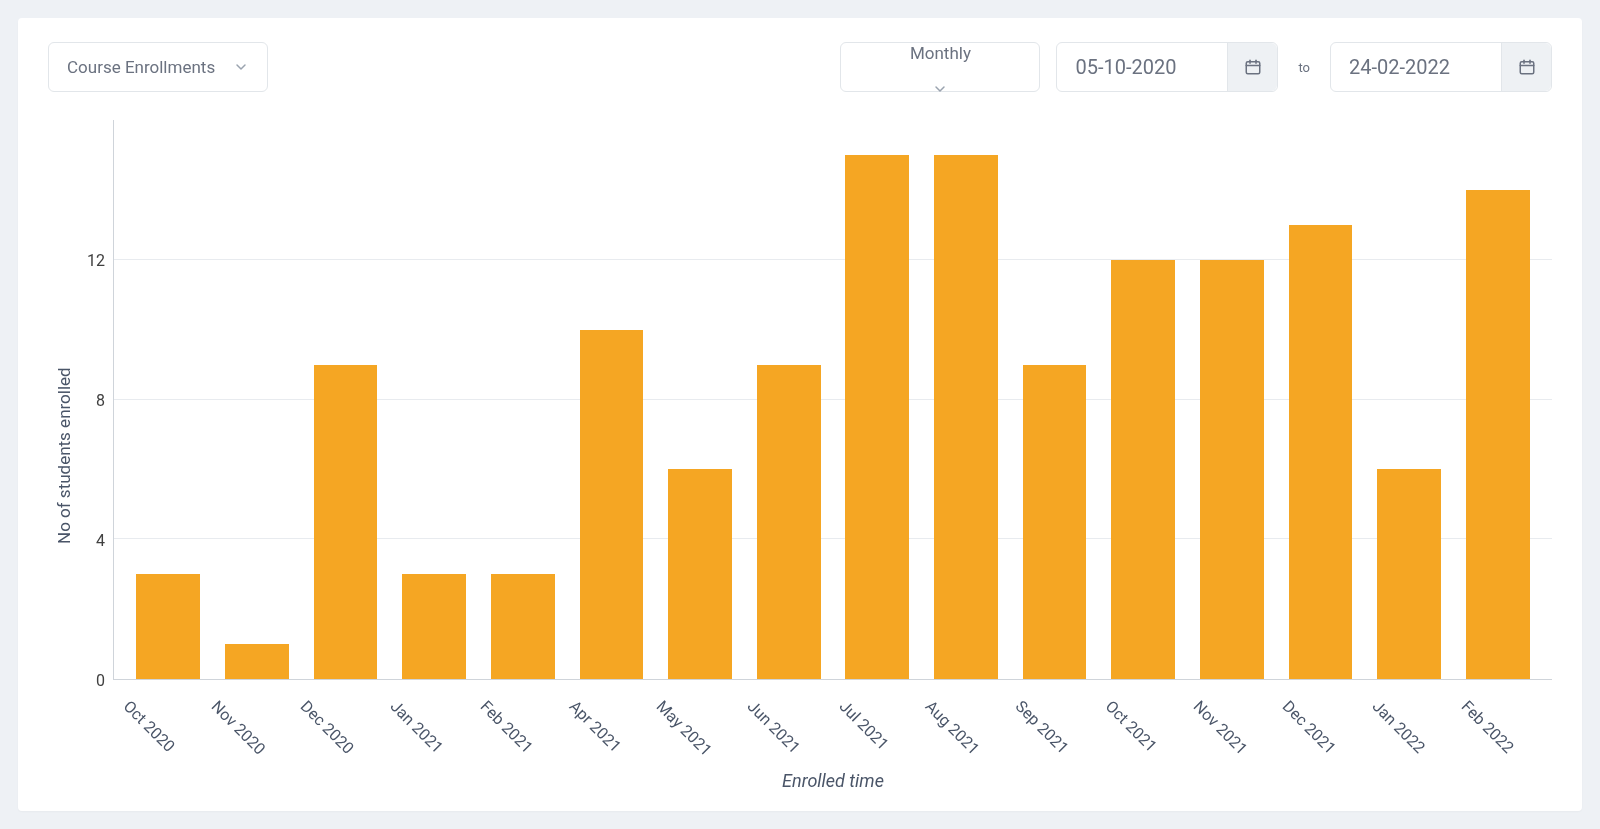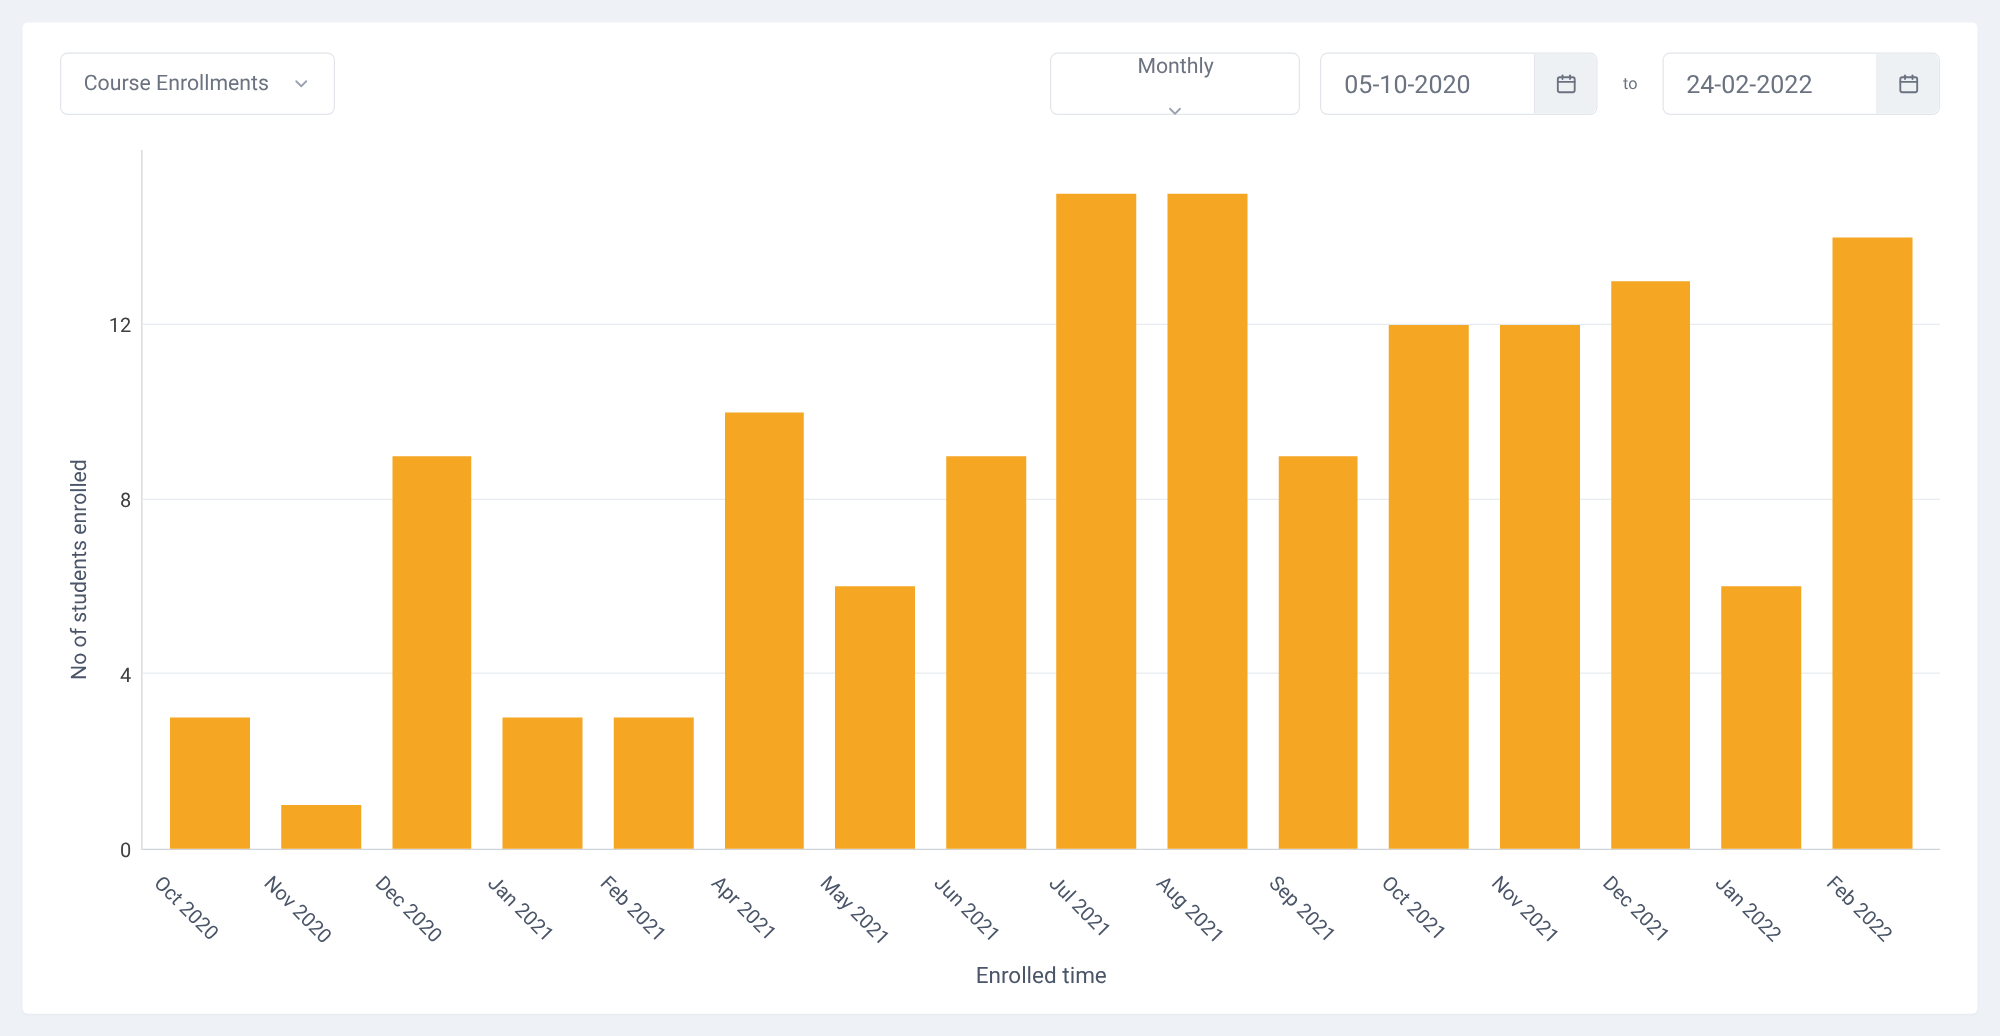--- a/index.html
+++ b/index.html
@@ -151,20 +151,21 @@
     font-size: 16px;
     color: #4a5568;
     white-space: nowrap;
   }
   .x-axis-title {
     text-align: center;
     font-size: 18px;
     color: #4a5568;
     margin-top: 18px;
     padding-left: 40px;
+    font-style: italic;
   }
   svg { display: block; }
 </style>
 </head>
 <body>
 
 <div class="card">
   <div class="toolbar">
     <div class="select">
       <span>Course Enrollments</span>

